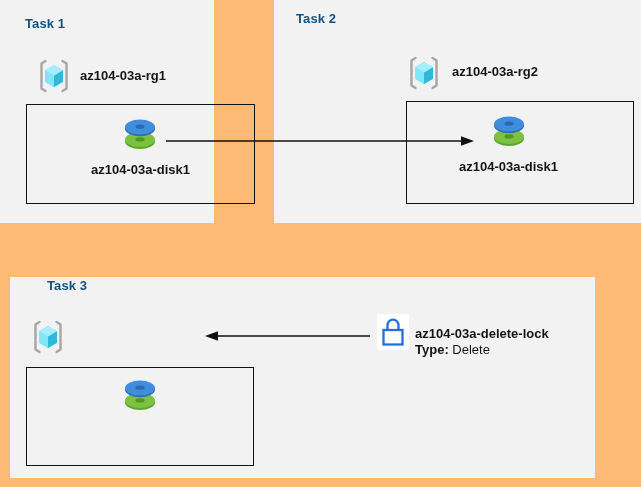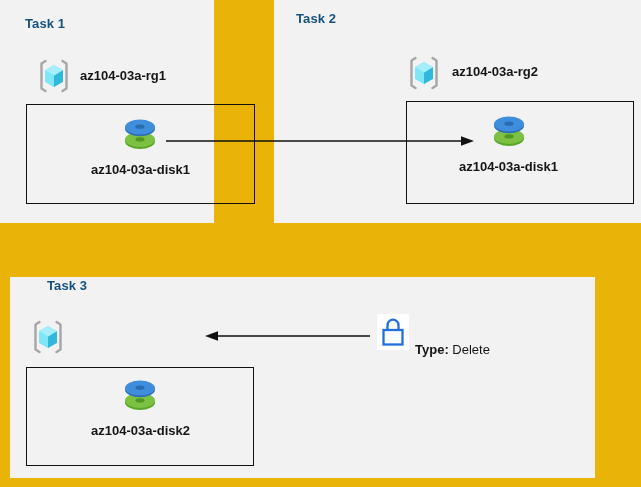--- a/index.html
+++ b/index.html
@@ -12,21 +12,21 @@
     height: 487px;
     position: relative;
     font-family: "Liberation Sans", sans-serif;
     overflow: hidden;
   }
   .stage {
     position: absolute;
     left: 0; top: 0;
     width: 641px;
     height: 487px;
-    background: #eab308;
+    background: #fdba74;
   }
   .panel {
     position: absolute;
     background: #f2f2f2;
   }
   #panel-task1 { left: 0px;   top: 0px;   width: 214px; height: 223px; }
   #panel-task2 { left: 274px; top: 0px;   width: 367px; height: 223px; }
   #panel-task3 { left: 10px;  top: 277px; width: 585px; height: 201px; }
 
   .task-title {
@@ -217,34 +217,34 @@
   <div class="disk-icon" id="disk3-icon">
     <svg viewBox="0 0 38 36" width="38" height="36" aria-hidden="true">
       <ellipse cx="19" cy="25.5" rx="15" ry="7.4" fill="#5aa82a"></ellipse>
       <ellipse cx="19" cy="23.6" rx="15" ry="7.4" fill="#7cc142"></ellipse>
       <ellipse cx="19" cy="23.4" rx="4.6" ry="2.1" fill="#4f9625"></ellipse>
       <ellipse cx="19" cy="12.8" rx="15" ry="7.4" fill="#2f6fb5"></ellipse>
       <ellipse cx="19" cy="10.9" rx="15" ry="7.4" fill="#3f8ede"></ellipse>
       <ellipse cx="19" cy="10.7" rx="4.6" ry="2.1" fill="#2a6cb0"></ellipse>
     </svg>
   </div>
-  <div class="disk-label" id="disk3-label">az104-03a-disk2</div>
 
   <svg class="arrow-svg" id="arrow-lock" viewBox="0 0 165 20" width="165" height="20">
     <line x1="11" y1="10" x2="165" y2="10" stroke="#111111" stroke-width="1.6"></line>
     <polygon points="0,10 13,5.3 13,14.7" fill="#111111"></polygon>
   </svg>
 
   <div id="lock-icon">
     <svg viewBox="0 0 32 36" width="32" height="36" aria-hidden="true">
       <rect x="0" y="0" width="32" height="36" fill="#ffffff"></rect>
       <path d="M10.5 16 L10.5 11.2 A5.5 5.5 0 0 1 21.5 11.2 L21.5 16" fill="none" stroke="#1f6fe0" stroke-width="2.3"></path>
       <rect x="6.5" y="16" width="19" height="14.5" fill="#ffffff" stroke="#1f6fe0" stroke-width="2.3"></rect>
     </svg>
   </div>
 
+  <div class="lock-text" id="lock-name">az104-03a-delete-lock</div>
 
   <div class="lock-text" id="lock-type">
     <span class="k">Type:</span>
     <span>Delete</span>
   </div>
 
 </div>
 
 </body></html>

